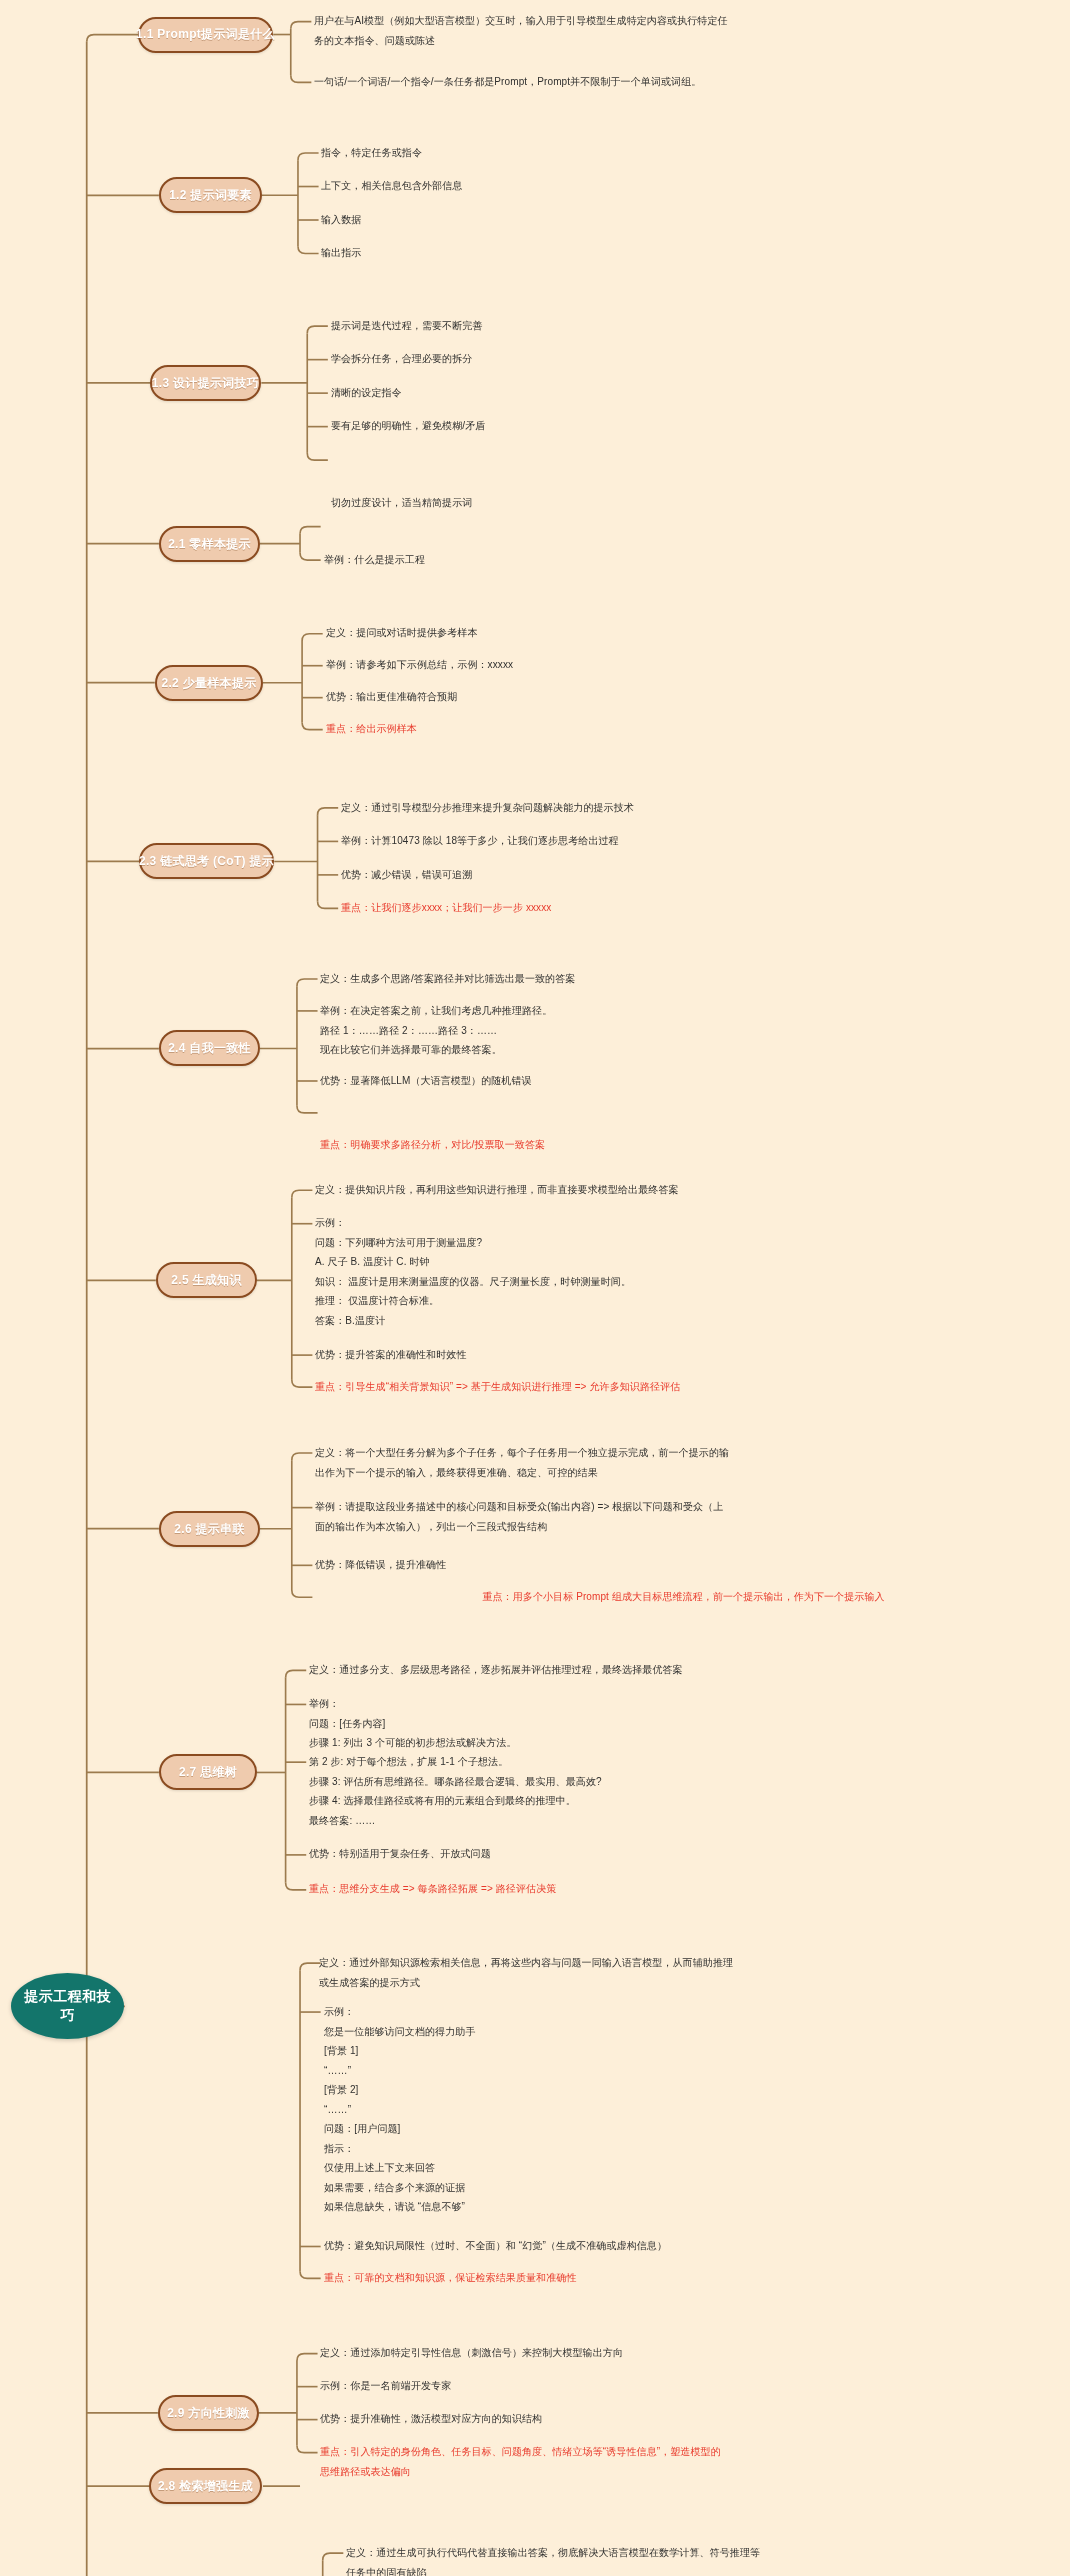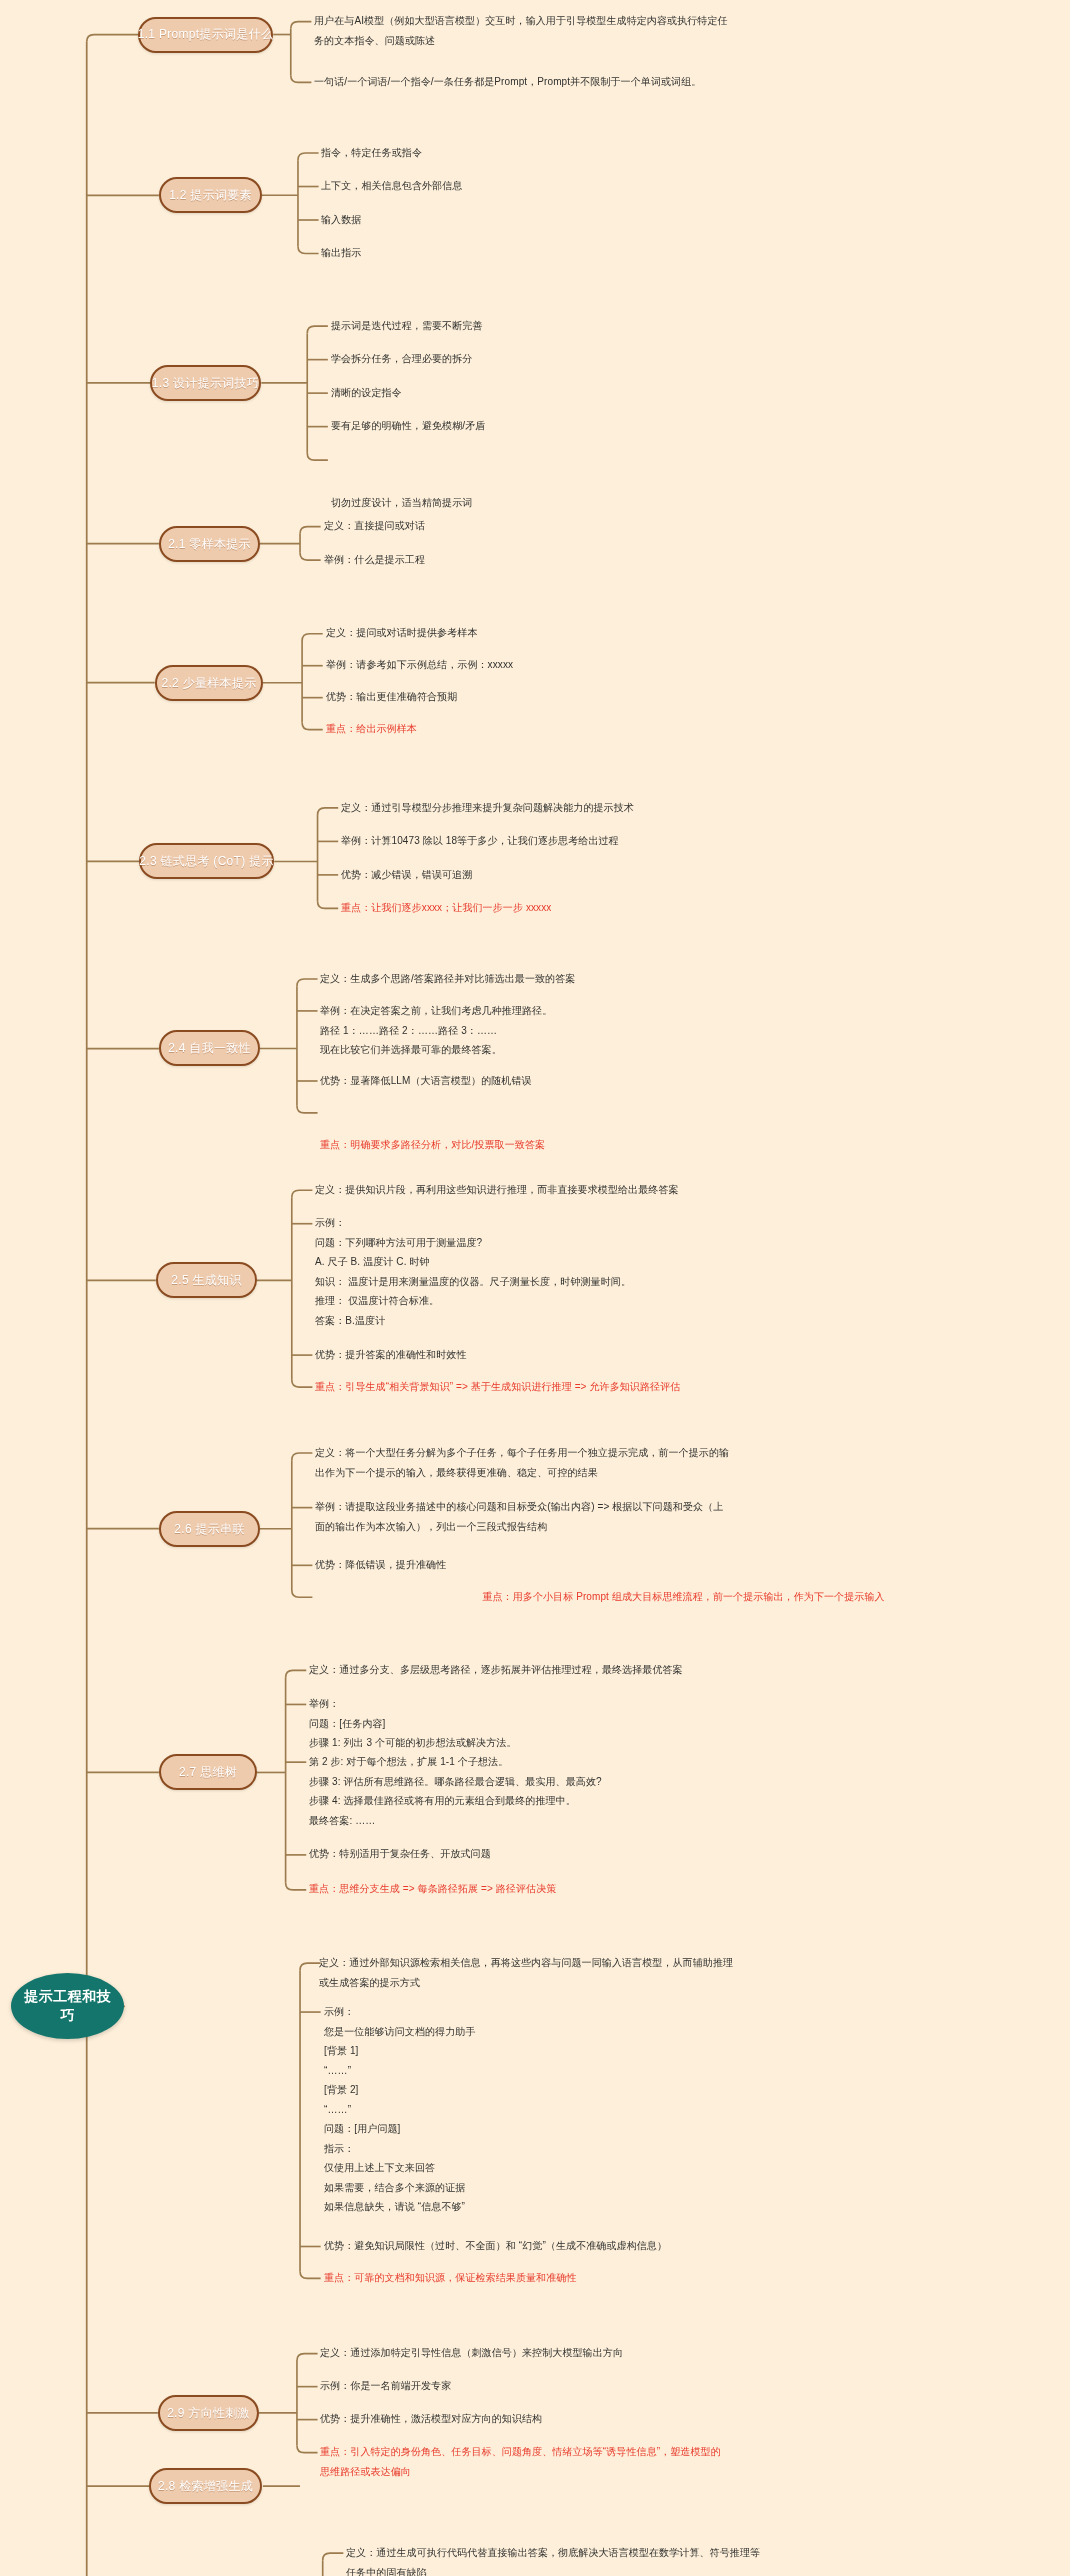--- a/index.html
+++ b/index.html
@@ -30,21 +30,21 @@
   }
 
   
   .topic{
     position:absolute;
     background:#EFCBAE;
     border:2.1px solid #8A4B20;
     border-radius:24px;
     color:#FFFFFF;
     font-size:12px;
-    font-weight:normal;
+    font-weight:bold;
     letter-spacing:0.3px;
     display:flex; align-items:center; justify-content:center;
     text-align:center;
     padding:5.2px 8.2px;
     height:36px;
     text-shadow:0 0.5px 0.5px rgba(120,70,30,.35);
     box-shadow:0 1px 2.6px rgba(0,0,0,.12);
     white-space:nowrap;
   }
 
@@ -213,21 +213,20 @@
   <div class="leaf" style="left:321px; top:243px; width:721px;">输出指示</div>
 
   <div class="topic" style="left:150px; top:365px; width:111px;">1.3 设计提示词技巧</div>
   <div class="leaf" style="left:331px; top:316px; width:721px;">提示词是迭代过程，需要不断完善</div>
   <div class="leaf" style="left:331px; top:349px; width:721px;">学会拆分任务，合理必要的拆分</div>
   <div class="leaf" style="left:331px; top:383px; width:721px;">清晰的设定指令</div>
   <div class="leaf" style="left:331px; top:416px; width:721px;">要有足够的明确性，避免模糊/矛盾</div>
   <div class="leaf" style="left:331px; top:450px; width:721px;margin-top:43px;">切勿过度设计，适当精简提示词</div>
 
   <div class="topic" style="left:159px; top:526px; width:101px;">2.1 零样本提示</div>
-  <div class="leaf" style="left:324px; top:516px; width:721px;">定义：直接提问或对话</div>
   <div class="leaf" style="left:324px; top:550px; width:721px;">举例：什么是提示工程</div>
 
   <div class="topic" style="left:155px; top:665px; width:108px;">2.2 少量样本提示</div>
   <div class="leaf" style="left:326px; top:623px; width:721px;">定义：提问或对话时提供参考样本</div>
   <div class="leaf" style="left:326px; top:655px; width:721px;">举例：请参考如下示例总结，示例：xxxxx</div>
   <div class="leaf" style="left:326px; top:687px; width:721px;">优势：输出更佳准确符合预期</div>
   <div class="leaf key" style="left:326px; top:719px; width:721px;">重点：给出示例样本</div>
 
   <div class="topic" style="left:139px; top:843px; width:135px;">2.3 链式思考 (CoT) 提示</div>
   <div class="leaf" style="left:341px; top:798px; width:721px;font-family:Liberation Serif, serif;">定义：通过引导模型分步推理来提升复杂问题解决能力的提示技术</div>

